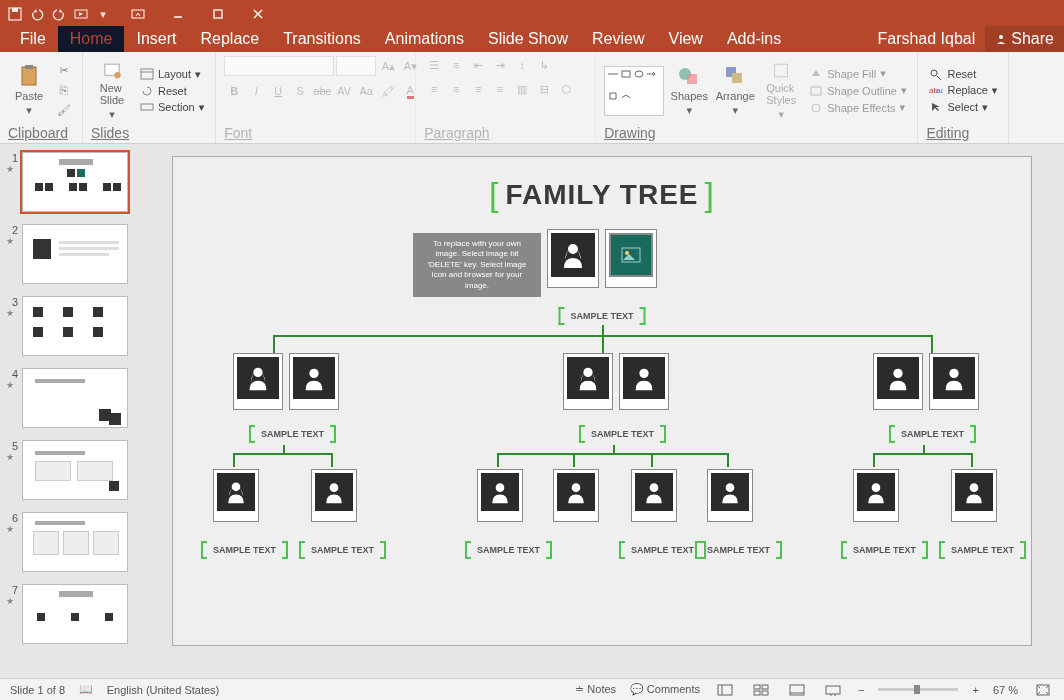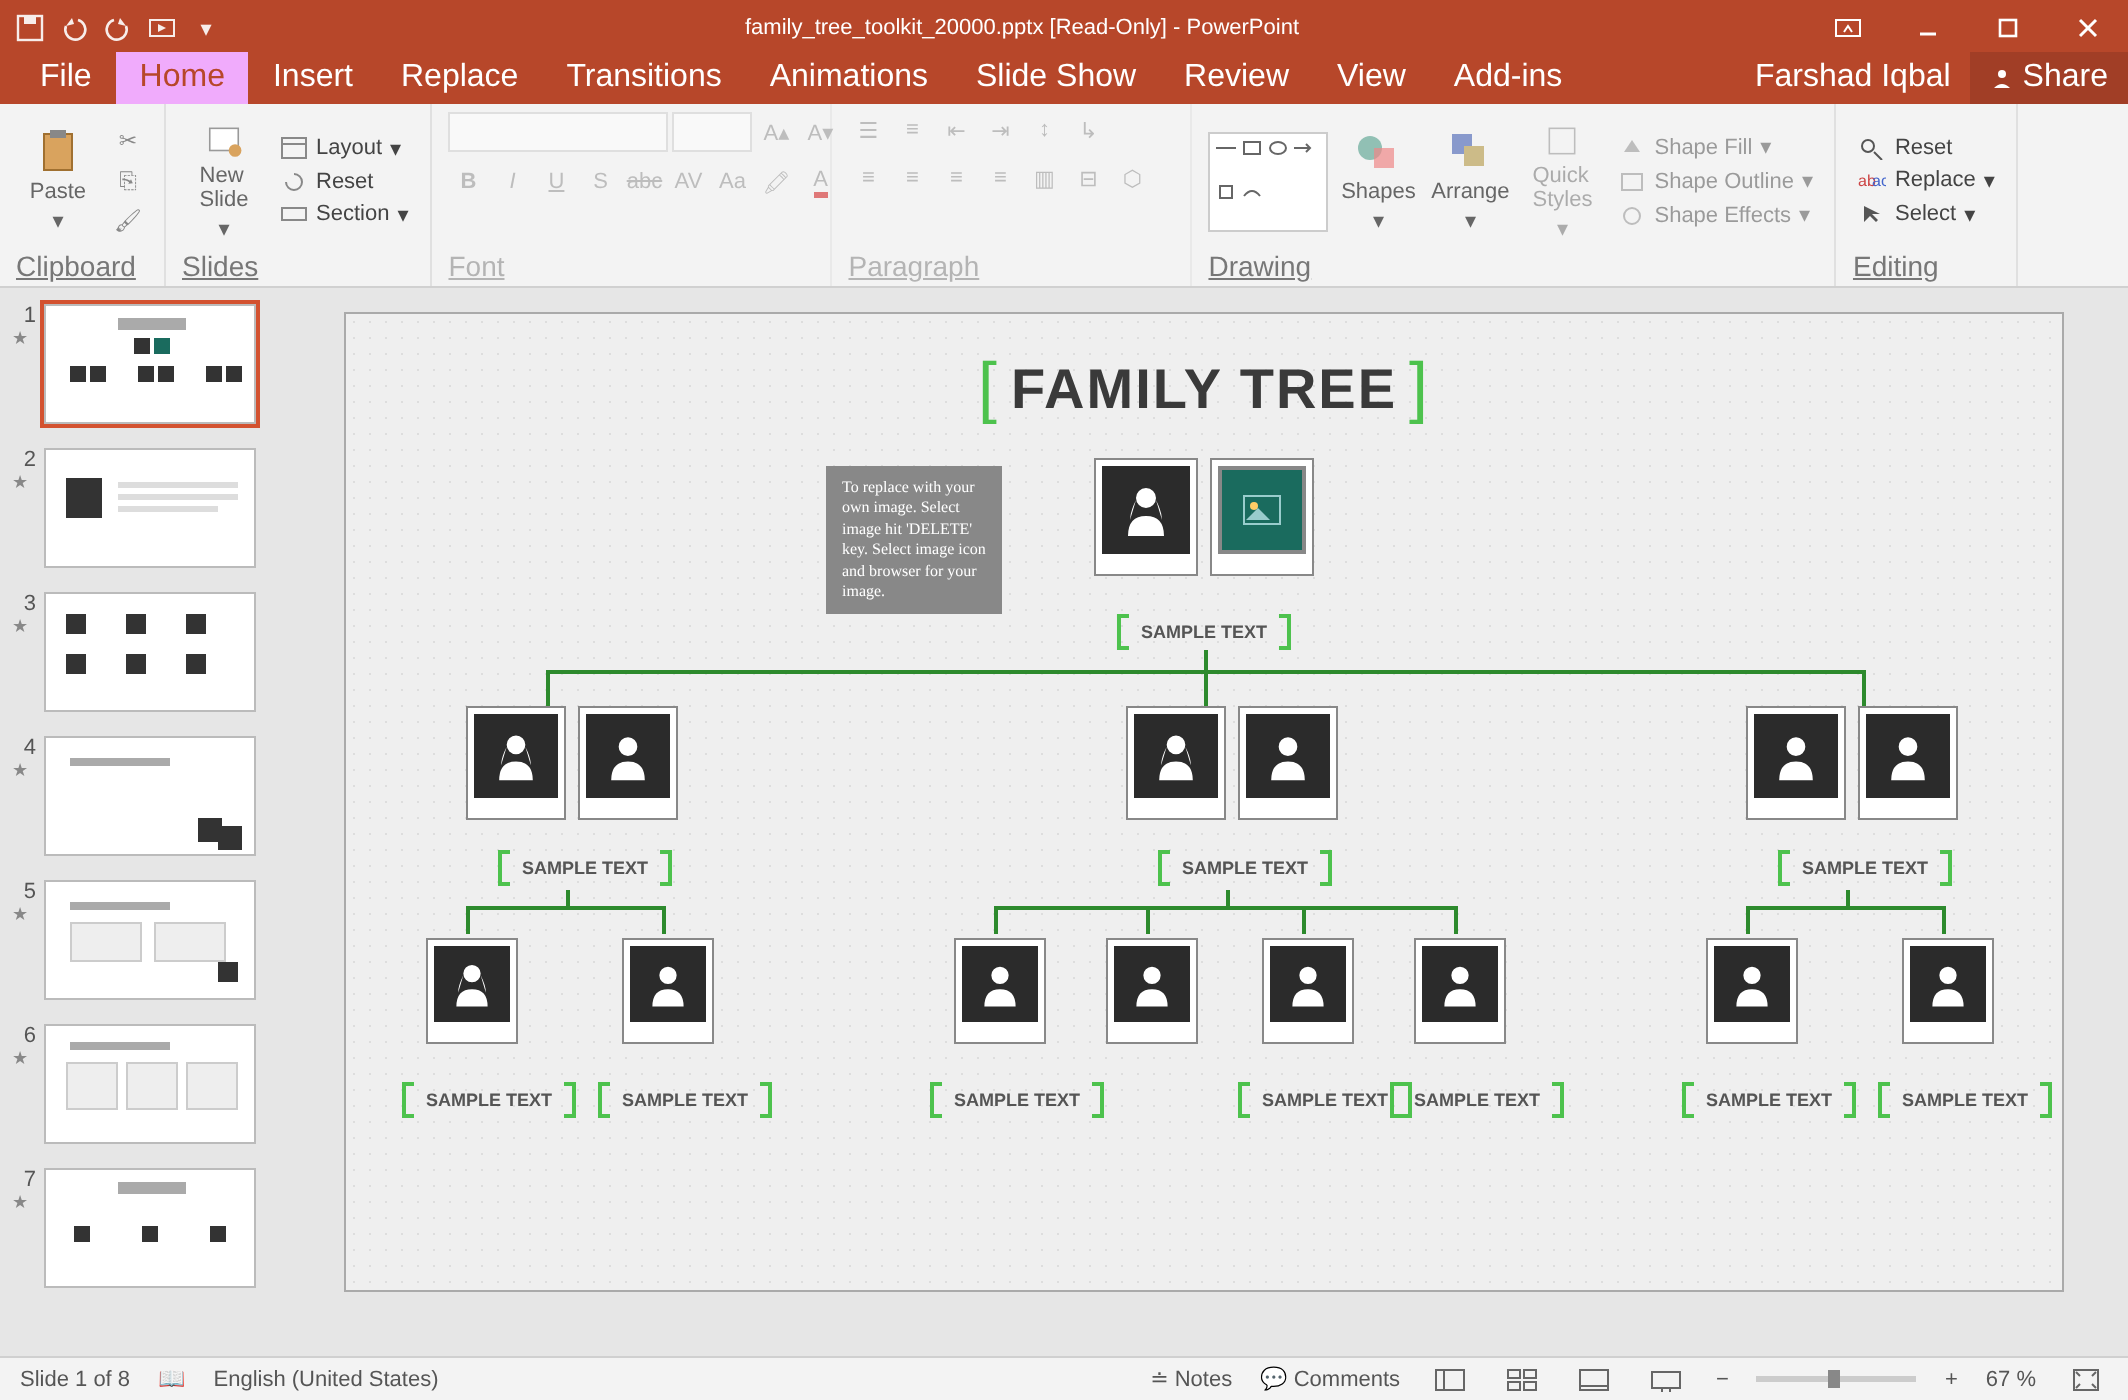--- a/index.html
+++ b/index.html
@@ -9,21 +9,21 @@
 .titlebar { background: #b7472a; height: 28px; display: flex; align-items: center; color: #fff; font-size: 11px; }
 .titlebar .qat { display: flex; gap: 4px; padding: 0 6px; }
 .titlebar .qat span { width: 18px; height: 18px; display: flex; align-items: center; justify-content: center; opacity: .9; }
 .titlebar .title { flex: 1; text-align: center; }
 .titlebar .wincontrols { display: flex; }
 .titlebar .wincontrols span { width: 40px; height: 28px; display: flex; align-items: center; justify-content: center; }
 
 
 .menutabs { background: #b7472a; height: 24px; display: flex; align-items: flex-end; padding-left: 8px; color: #fff; font-size: 16px; }
 .menutabs .tab { padding: 4px 12px; cursor: pointer; }
-.menutabs .tab.active { background: #f0abfc; color: #b7472a; }
+.menutabs .tab.active { background: #0f172a; color: #b7472a; }
 .menutabs .tellme { flex: 0 0 auto; padding: 4px 10px; opacity: .85; display: flex; align-items: center; gap: 4px; }
 .menutabs .spacer { flex: 1; }
 .menutabs .user { padding: 4px 10px; }
 .menutabs .share { padding: 4px 10px; background: #a13e26; display: flex; align-items: center; gap: 4px; }
 
 
 .ribbon { background: #f3f3f3; height: 92px; display: flex; border-bottom: 1px solid #d0d0d0; font-size: 11px; color: #666; }
 .group { border-right: 1px solid #e0e0e0; padding: 4px 8px 2px; display: flex; flex-direction: column; }
 .group-body { flex: 1; display: flex; align-items: center; gap: 4px; }
 .group-label { text-align: left; font-size: 14px; color: #777; text-decoration: underline; }
@@ -45,21 +45,21 @@
 .thumb.active { outline: 2px solid #d35230; }
 .thumb-mini { position: absolute; background: #ddd; }
 
 .canvas-wrap { flex: 1; display: flex; align-items: flex-start; justify-content: center; padding: 12px; overflow: auto; }
 .slide { width: 860px; height: 490px; background: #efefef; background-image: radial-gradient(#ddd 0.5px, transparent 0.5px); background-size: 8px 8px; border: 1px solid #aaa; position: relative; }
 
 
 .slide-title { position: absolute; top: 18px; left: 50%; transform: translateX(-50%); font-size: 28px; font-weight: 700; color: #3a3a3a; letter-spacing: 1px; display: flex; align-items: center; }
 .bracket { color: #4dc24d; font-weight: 400; font-size: 34px; padding: 0 6px; }
 
-.infobox { position: absolute; background: #888; color: #fff; font-size: 8px; padding: 6px 8px; width: 88px; text-align: left; line-height: 1.3; font-family: Liberation Serif, serif; }
+.infobox { position: absolute; background: #888; color: #fff; font-size: 8px; padding: 6px 8px; width: 128px; text-align: center; line-height: 1.3; }
 .infobox.left { top: 76px; left: 240px; }
 .infobox.right { top: 76px; right: 240px; }
 
 .portrait { background: #fff; border: 1px solid #888; padding: 3px 3px 10px; display: inline-block; }
 .portrait .pic { background: #2b2b2b; display: flex; align-items: center; justify-content: center; }
 .portrait.lg .pic { width: 44px; height: 44px; }
 .portrait.md .pic { width: 42px; height: 42px; }
 .portrait.sm .pic { width: 38px; height: 38px; }
 .silhouette { fill: #fff; }
 
@@ -106,24 +106,20 @@
           <path d="M8 2 L11 6 L7 5" fill="#fff"></path>
         </svg>
       </span>
     <span>
         <svg width="14" height="14" viewBox="0 0 14 14">
           <rect x="1" y="3" width="12" height="8" fill="none" stroke="#fff"></rect>
           <path d="M5 5 L9 7 L5 9 Z" fill="#fff"></path>
         </svg>
       </span>
     <span>▾</span>
-  </div>
-  <div class="title">
-    <span>family_tree_toolkit_20000.pptx</span>
-    <span>[Read-Only]</span> - <span>PowerPoint</span>
   </div>
   <div class="wincontrols">
     <span>
         <svg width="14" height="10">
           <rect x="1" y="1" width="12" height="8" fill="none" stroke="#fff"></rect>
           <path d="M5 7 L7 4 L9 7" fill="none" stroke="#fff"></path>
         </svg>
       </span>
     <span>
         <svg width="12" height="12">

